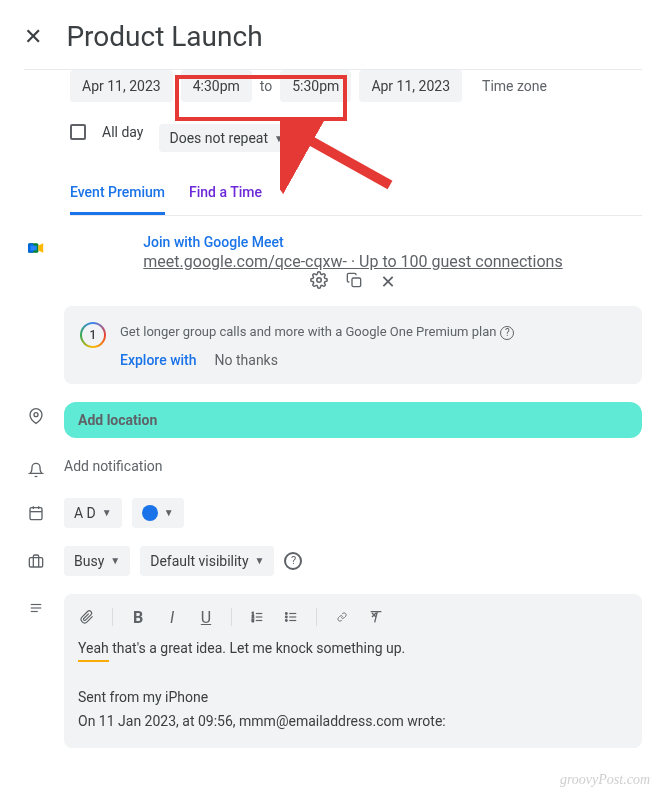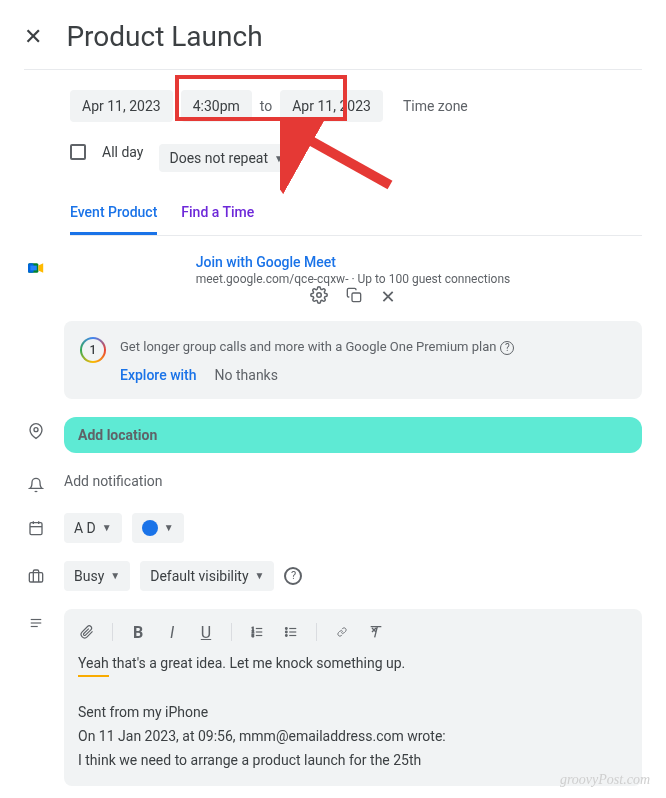--- a/index.html
+++ b/index.html
@@ -1,39 +1,39 @@
 <!DOCTYPE html>
 <html><head>
   <meta charset="utf-8">
   <style>
     * { box-sizing: border-box; margin: 0; padding: 0; }
     body { font-family: 'Google Sans', Roboto, Arial, sans-serif; background: #fff; width: 666px; height: 798px; overflow: hidden; color: #3c4043; position: relative; }
     .content { padding: 20px 24px; }
     .header { display: flex; align-items: center; gap: 24px; padding-bottom: 16px; border-bottom: 1px solid #e8eaed; }
     .close-x { font-size: 22px; color: #3c4043; cursor: pointer; font-weight: 300; }
     .title { font-size: 28px; font-weight: 400; color: #3c4043; flex: 1; }
-    .datetime-row { display: flex; align-items: center; gap: 8px; margin-top: 20px; margin-left: 46px; }
+    .datetime-row { display: flex; align-items: center; gap: 8px; margin-left: 46px; }
     .pill { background: #f1f3f4; padding: 8px 12px; border-radius: 4px; font-size: 14px; color: #3c4043; }
     .tz { font-size: 14px; color: #5f6368; margin-left: 12px; }
     .time-highlight { border: 4px solid #e53935; position: absolute; top: 75px; left: 175px; width: 172px; height: 46px; pointer-events: none; }
     .arrow-svg { position: absolute; top: 120px; left: 280px; pointer-events: none; }
     .allday-row { display: flex; gap: 16px; margin-top: 22px; margin-left: 46px; }
     .checkbox { width: 16px; height: 16px; border: 2px solid #5f6368; border-radius: 2px; }
     .allday-label { font-size: 14px; color: #3c4043; }
     .repeat-dropdown { background: #f1f3f4; padding: 6px 10px; border-radius: 4px; font-size: 14px; display: flex; align-items: center; gap: 6px; }
     .tabs { display: flex; gap: 24px; margin-top: 32px; margin-left: 46px; border-bottom: 1px solid #e8eaed; }
     .tab { padding-bottom: 12px; font-size: 14px; font-weight: 500; cursor: pointer; }
     .tab.active { color: #1a73e8; border-bottom: 3px solid #1a73e8; }
     .tab.inactive { color: #6d28d9; }
     .row { display: flex; align-items: flex-start; gap: 20px; margin-top: 18px; }
     .row-icon { width: 20px; height: 20px; color: #5f6368; flex-shrink: 0; display: flex; align-items: center; justify-content: center; margin-top: 4px; padding-left: 4px; }
     .meet-box { flex: 1; }
     .meet-header { display: flex; justify-content: space-between; align-items: center; flex-direction: column; }
     .meet-link { color: #1a73e8; font-size: 14px; font-weight: 500; }
-    .meet-sub { font-size: 12px; color: #5f6368; margin-top: 2px; }
+    .meet-sub { font-size: 16px; color: #5f6368; margin-top: 2px; text-decoration: underline; }
     .meet-actions { display: flex; gap: 18px; color: #5f6368; }
     .meet-action-icon { cursor: pointer; font-size: 18px; }
     .info-box { background: #f1f3f4; border-radius: 8px; padding: 16px; margin-top: 14px; display: flex; gap: 14px; align-items: flex-start; }
     .one-badge-wrap { width: 26px; height: 26px; border-radius: 50%; background: conic-gradient(#4285f4, #ea4335, #fbbc04, #34a853, #4285f4); display: flex; align-items: center; justify-content: center; flex-shrink: 0; }
     .one-badge-inner { width: 22px; height: 22px; background: #f1f3f4; border-radius: 50%; display: flex; align-items: center; justify-content: center; font-size: 12px; font-weight: 500; }
     .info-content { flex: 1; }
     .info-title { font-size: 14px; font-weight: 500; color: #3c4043; }
     .info-desc { font-size: 13px; color: #5f6368; margin-top: 2px; }
     .info-links { margin-top: 12px; display: flex; gap: 18px; }
     .info-link-primary { color: #1a73e8; font-size: 14px; font-weight: 500; cursor: pointer; }
@@ -65,35 +65,36 @@
 
   <div class="header">
     <span class="close-x">✕</span>
     <div class="title">Product Launch</div>
   </div>
 
   <div class="datetime-row">
     <div class="pill">Apr 11, 2023</div>
     <div class="pill">4:30pm</div>
     <span style="font-size:14px;color:#5f6368">to</span>
+    <div class="pill">5:30pm</div>
     <div class="pill">Apr 11, 2023</div>
     <span class="tz">Time zone</span>
   </div>
 
   <div class="allday-row">
     <div class="checkbox"></div>
     <span class="allday-label">All day</span>
     <div class="repeat-dropdown">
       <span>Does not repeat</span>
       <span class="caret">▼</span>
     </div>
   </div>
 
   <div class="tabs">
-    <div class="tab active">Event Product</div>
+    <div class="tab active">Event Premium</div>
     <div class="tab inactive">Find a Time</div>
   </div>
 
   <div class="row">
     <div class="row-icon">
       <svg width="20" height="16" viewBox="0 0 20 16">
           <rect x="0" y="2" width="13" height="12" rx="2" fill="#00832d"></rect>
           <rect x="0" y="2" width="7" height="12" rx="2" fill="#0066da"></rect>
           <rect x="3" y="5" width="8" height="6" fill="#2684fc"></rect>
           <path d="M13 5 L19 2 L19 14 L13 11 Z" fill="#ffba00"></path>
@@ -253,21 +254,20 @@
           <svg width="16" height="16" viewBox="0 0 24 24" fill="none" stroke="#5f6368" stroke-width="2">
               <path d="M6 6 L12 12 M12 6 L6 12 M4 4h16 M14 4 L10 20"></path>
             </svg>
         </span>
       </div>
       <div class="desc-text">
         <div><span class="yeah-underline">Yeah</span><span> that's a great idea. Let me knock something up.</span></div>
         <br>
         <div>Sent from my iPhone</div>
         <div>On 11 Jan 2023, at 09:56, mmm@emailaddress.com wrote:</div>
-        <div>I think we need to arrange a product launch for the 25th</div>
       </div>
     </div>
   </div>
 
 </div>
 
 <div class="time-highlight"></div>
 
 <svg class="arrow-svg" width="130" height="80">
   <defs>

